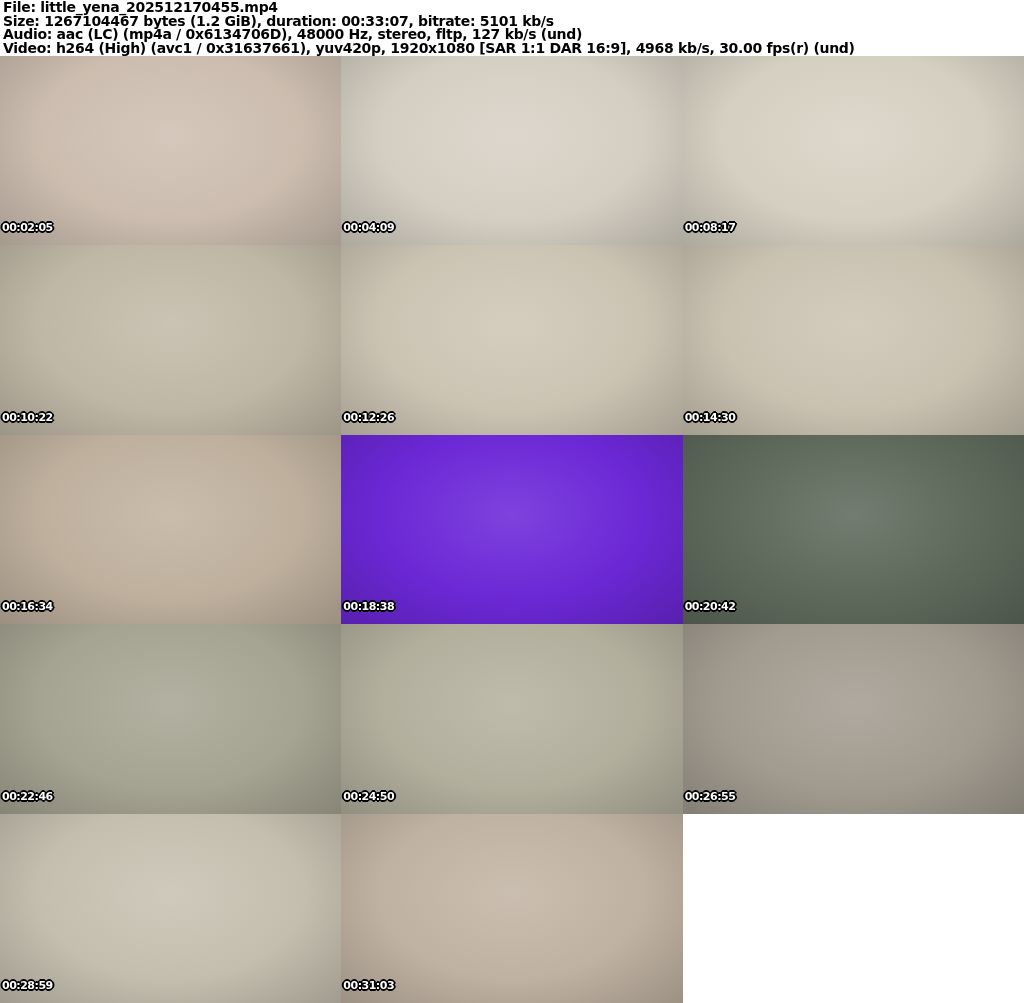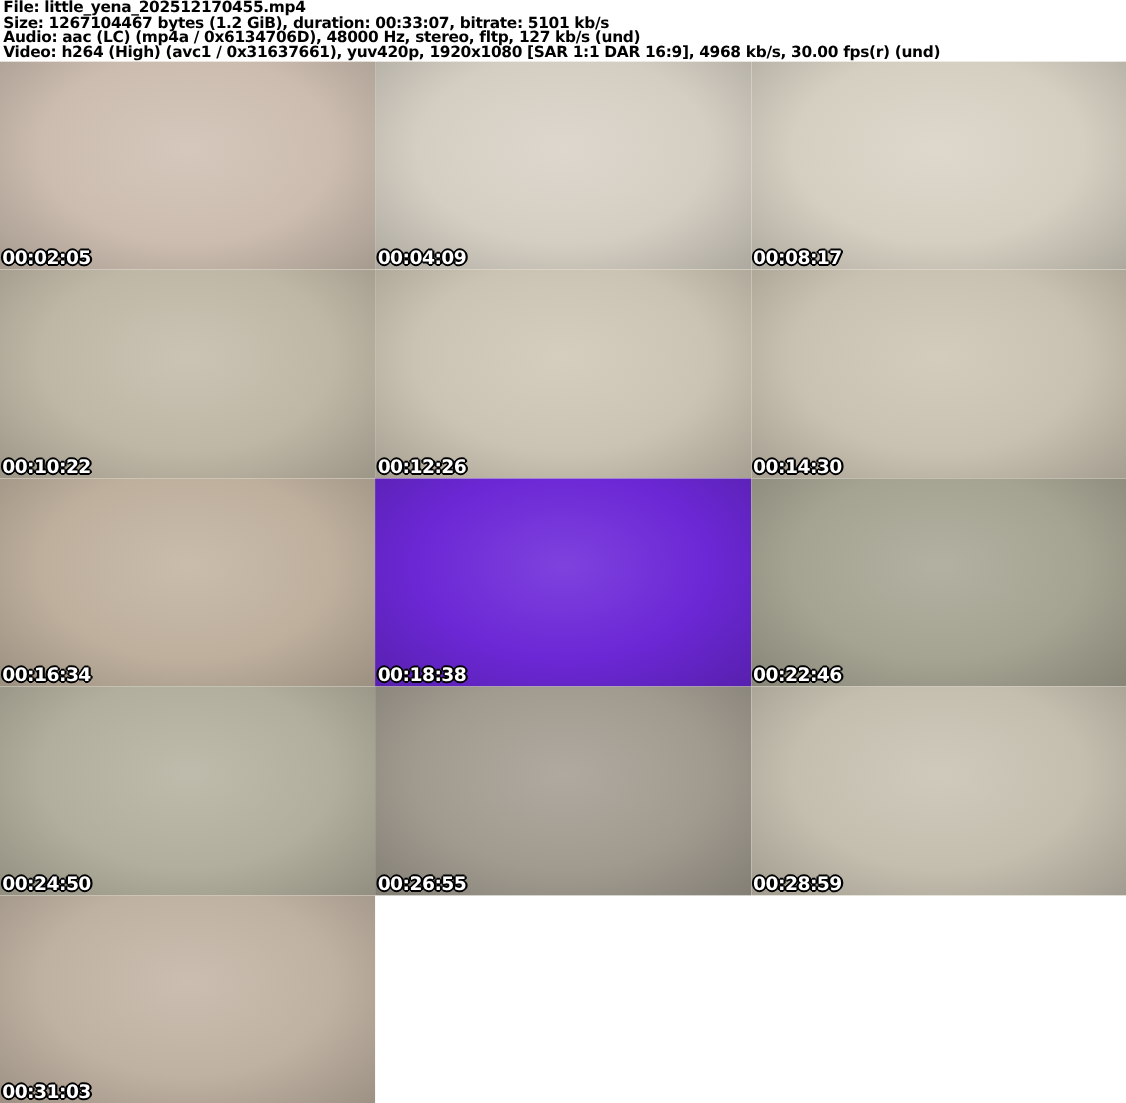--- a/index.html
+++ b/index.html
@@ -48,23 +48,23 @@
     inset: 0;
     background: radial-gradient(ellipse at 50% 42%,
                 rgba(255,255,255,0.12) 0%,
                 rgba(0,0,0,0.02) 55%,
                 rgba(0,0,0,0.20) 100%);
     pointer-events: none;
   }
   .ts {
     position: absolute;
     left: 2px;
-    bottom: 0;
+    bottom: 11px;
     z-index: 2;
-    font-size: 17px;
+    font-size: 11px;
     font-weight: bold;
     color: #ffffff;
     letter-spacing: -0.5px;
     text-shadow:
       -1px -1px 0 #000, 1px -1px 0 #000,
       -1px  1px 0 #000, 1px  1px 0 #000,
       -2px  0   0 #000, 2px  0   0 #000,
        0   -2px 0 #000, 0    2px 0 #000;
   }
 </style>
@@ -98,20 +98,23 @@
     </div>
     <div class="cell" style="background-color: rgb(205, 197, 180);">
       <span class="ts">00:14:30</span>
     </div>
     <div class="cell" style="background-color: rgb(194, 179, 160);">
       <span class="ts">00:16:34</span>
     </div>
     <div class="cell" style="background-color: #6d28d9;">
       <span class="ts">00:18:38</span>
     </div>
+    <div class="cell" style="background-color: rgb(95, 106, 92);">
+      <span class="ts">00:20:42</span>
+    </div>
     <div class="cell" style="background-color: rgb(168, 166, 148);">
       <span class="ts">00:22:46</span>
     </div>
     <div class="cell" style="background-color: rgb(181, 178, 160);">
       <span class="ts">00:24:50</span>
     </div>
     <div class="cell" style="background-color: rgb(164, 158, 146);">
       <span class="ts">00:26:55</span>
     </div>
     <div class="cell" style="background-color: rgb(200, 194, 178);">

